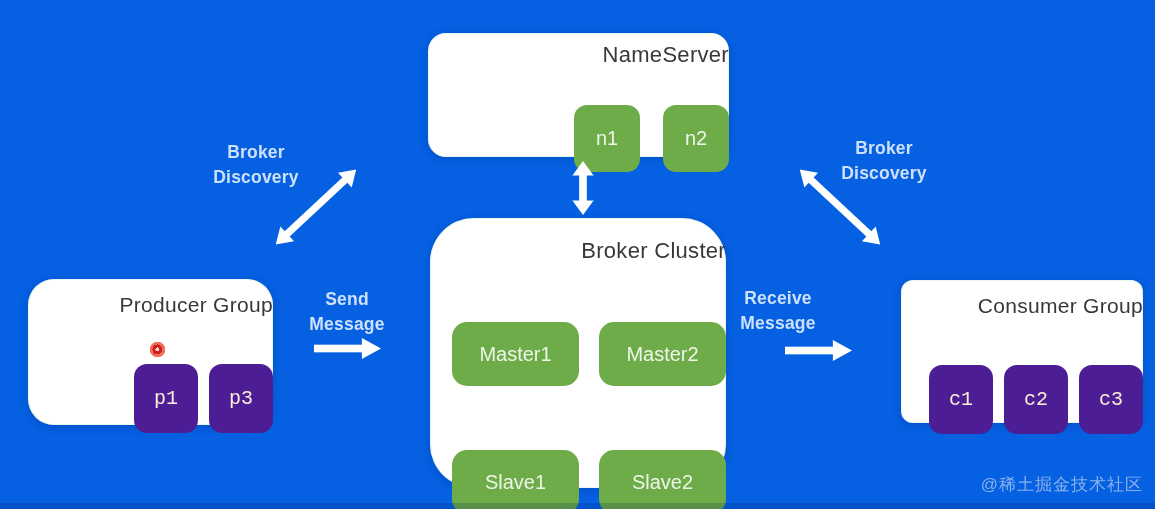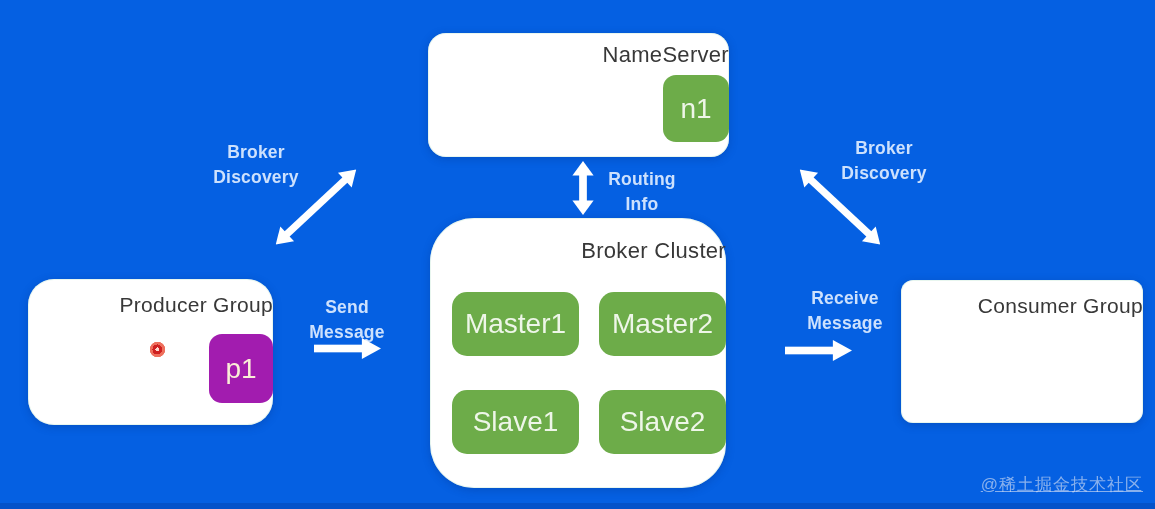--- a/index.html
+++ b/index.html
@@ -15,24 +15,24 @@
   .panel{
     position:absolute;background:#ffffff;
     box-shadow:0 2px 8px rgba(0,40,120,0.28), inset 0 0 0 1px rgba(190,230,210,0.35);
     display:flex;flex-direction:column;align-items:flex-end;
   }
   .panel-title{
     color:#383838;font-weight:500;letter-spacing:0.3px;
   }
   .node{
     display:flex;align-items:center;justify-content:center;
-    border-radius:13px;font-size:28px;
+    border-radius:13px;font-size:20px;margin-top:30px;
   }
   .node.green{background:#6dac49;color:#eef6e8;}
-  .node.orange{background:#a21caf;color:#faeed7;}
+  .node.orange{background:#4c1d95;color:#faeed7;font-family:Liberation Mono, monospace;}
   
   #nameserver{left:428px;top:33px;width:301px;height:124px;border-radius:18px;}
   #nameserver .panel-title{margin-top:9px;font-size:22px;}
   #nameserver .node-row{display:flex;gap:23px;margin-top:7px;}
   #nameserver .node{width:66px;height:67px;}
   
   #broker-cluster{left:430px;top:218px;width:296px;height:270px;border-radius:44px;}
   #broker-cluster .panel-title{margin-top:20px;font-size:22px;}
   #broker-cluster .node-grid{
     display:grid;grid-template-columns:127px 127px;gap:34px 20px;margin-top:28px;
@@ -45,82 +45,87 @@
   .group-row{display:flex;gap:11px;margin-top:17px;}
   .group-row .node{width:64px;height:69px;}
   
   .edge-label{
     position:absolute;color:#cde1fd;font-size:17.5px;font-weight:600;
     text-align:center;line-height:1.45;white-space:pre-line;letter-spacing:0.2px;
   }
   #lbl-bd-left{left:200px;top:140px;width:112px;}
   #lbl-bd-right{left:828px;top:136px;width:112px;}
   #lbl-routing{left:600px;top:167px;width:84px;}
-  #lbl-send{left:302px;top:295px;width:90px;}
-  #lbl-receive{left:799px;top:286px;width:92px;}
+  #lbl-send{left:302px;top:287px;width:90px;}
+  #lbl-receive{left:732px;top:286px;width:92px;}
   .arrow{position:absolute;}
   #arrow-routing{left:570px;top:161px;width:26px;height:54px;}
   #arrow-send{left:314px;top:337px;width:67px;height:23px;}
   #arrow-receive{left:785px;top:339px;width:67px;height:23px;}
   #arrow-bd-left{left:261px;top:195px;width:110px;height:24px;transform:rotate(-43deg);}
   #arrow-bd-right{left:785px;top:195px;width:110px;height:24px;transform:rotate(43deg);}
   .arrow svg{display:block;width:100%;height:100%;}
   
   #cursor-dot{
     position:absolute;left:149px;top:341px;width:17px;height:17px;border-radius:50%;
     background:radial-gradient(circle at 50% 50%,
       #ffd7cc 0 2px, #cf2020 2px 5px, #ee6f5c 5px 7.5px, rgba(238,111,92,0) 8px);
   }
   #watermark{
     position:absolute;right:12px;bottom:13px;
-    color:rgba(208,219,242,0.65);font-size:17px;letter-spacing:1px;text-decoration:underline;
+    color:rgba(208,219,242,0.65);font-size:17px;letter-spacing:1px;
   }
 </style>
 </head>
 <body>
 
 <div id="stage">
 
   <div class="panel" id="nameserver">
     <div class="panel-title">NameServer</div>
     <div class="node-row">
       <div class="node green">n1</div>
+      <div class="node green">n2</div>
     </div>
   </div>
 
   <div class="arrow" id="arrow-routing">
     <svg viewBox="0 0 26 56" xmlns="http://www.w3.org/2000/svg">
       <polygon points="13,0 2,15 24,15" fill="#ffffff"></polygon>
       <rect x="9" y="13" width="8" height="30" fill="#ffffff"></rect>
       <polygon points="13,56 2,41 24,41" fill="#ffffff"></polygon>
     </svg>
   </div>
-  <div class="edge-label" id="lbl-routing">Routing
-Info</div>
 
   <div class="panel" id="broker-cluster">
     <div class="panel-title">Broker Cluster</div>
     <div class="node-grid">
       <div class="node green">Master1</div>
       <div class="node green">Master2</div>
       <div class="node green">Slave1</div>
       <div class="node green">Slave2</div>
     </div>
   </div>
 
   <div class="panel" id="producer-group">
     <div class="panel-title group-title">Producer Group</div>
     <div class="group-row">
       <div class="node orange">p1</div>
+      <div class="node orange">p3</div>
     </div>
   </div>
   <div id="cursor-dot"></div>
 
   <div class="panel" id="consumer-group">
     <div class="panel-title group-title">Consumer Group</div>
+    <div class="group-row">
+      <div class="node orange">c1</div>
+      <div class="node orange">c2</div>
+      <div class="node orange">c3</div>
+    </div>
   </div>
 
   <div class="edge-label" id="lbl-bd-left">Broker
 Discovery</div>
   <div class="arrow" id="arrow-bd-left">
     <svg viewBox="0 0 120 26" xmlns="http://www.w3.org/2000/svg">
       <polygon points="0,13 17,2 17,24" fill="#ffffff"></polygon>
       <rect x="15" y="9" width="90" height="8" fill="#ffffff"></rect>
       <polygon points="120,13 103,2 103,24" fill="#ffffff"></polygon>
     </svg>

